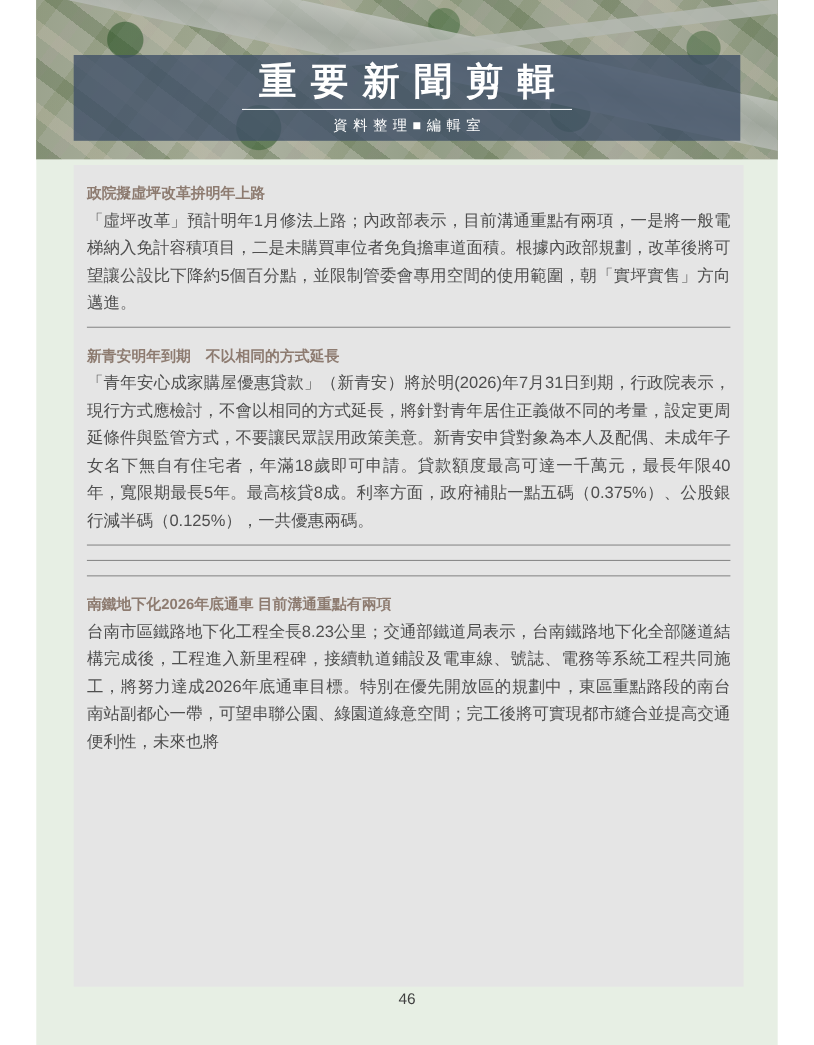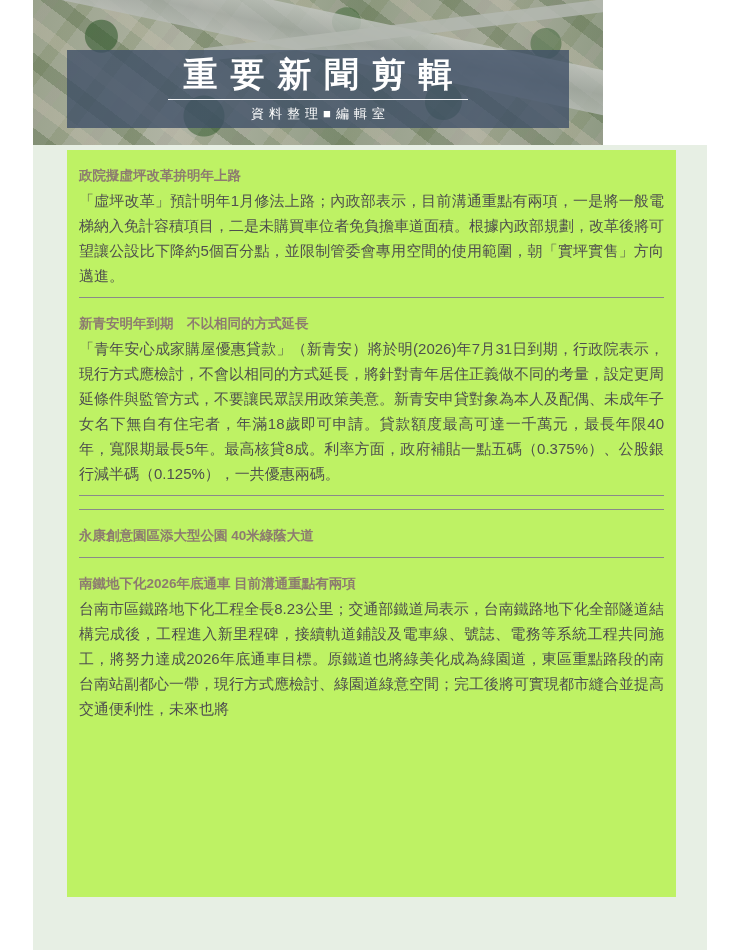--- a/index.html
+++ b/index.html
@@ -10,21 +10,21 @@
   .page{position:absolute;inset:0;width:740px;height:950px;}
 
   
   .green-frame{
     position:absolute;left:33px;top:145px;width:674px;height:805px;
     background:#e7efe4;
   }
 
   
   .photo{
-    position:absolute;left:33px;top:0;width:570px;height:145px;overflow:hidden;
+    position:absolute;left:33px;top:0;width:674px;height:145px;overflow:hidden;
     background-color:#99a18b;
     background-image:
       radial-gradient(circle at 12% 25%, rgba(42,84,38,.55) 0 16px, rgba(0,0,0,0) 17px),
       radial-gradient(circle at 30% 80%, rgba(48,90,44,.5) 0 20px, rgba(0,0,0,0) 21px),
       radial-gradient(circle at 55% 15%, rgba(52,96,46,.45) 0 14px, rgba(0,0,0,0) 15px),
       radial-gradient(circle at 72% 70%, rgba(44,86,40,.5) 0 18px, rgba(0,0,0,0) 19px),
       radial-gradient(circle at 90% 30%, rgba(50,92,44,.45) 0 15px, rgba(0,0,0,0) 16px),
       repeating-linear-gradient(37deg, rgba(70,95,55,.30) 0 14px, rgba(0,0,0,0) 14px 30px, rgba(196,190,172,.38) 30px 42px, rgba(0,0,0,0) 42px 60px),
       repeating-linear-gradient(-53deg, rgba(165,162,152,.35) 0 10px, rgba(0,0,0,0) 10px 26px, rgba(120,135,95,.28) 26px 40px, rgba(0,0,0,0) 40px 58px),
       linear-gradient(100deg,#9aa28c 0%,#b0b4a4 28%,#939e87 55%,#a8ac9c 78%,#8e9a83 100%);
@@ -50,21 +50,21 @@
   }
   .band-line{width:300px;height:1px;background:rgba(255,255,255,.92);margin:5px 0 5px 0;}
   .band-subtitle{
     color:#ffffff;font-size:13px;font-weight:400;letter-spacing:5px;text-indent:5px;
     text-align:center;white-space:nowrap;
   }
 
   
   .content{
     position:absolute;left:67px;top:150px;width:609px;height:747px;
-    background:#bef264;box-sizing:border-box;padding:13px 12px 0 12px;
+    background:#e5e5e5;box-sizing:border-box;padding:13px 12px 0 12px;
   }
   .article{margin:0;}
   .article-title{
     margin:0;color:#8d7b70;font-size:13.5px;font-weight:700;line-height:25px;
     text-align:left;
   }
   .article-body{
     margin:0;color:#4f4f4f;font-size:15px;line-height:25px;
     text-align:justify;text-justify:inter-ideograph;
   }
@@ -105,25 +105,25 @@
 
     <div class="article">
       <h3 class="article-title">新青安明年到期　不以相同的方式延長</h3>
       <p class="article-body">「青年安心成家購屋優惠貸款」（新青安）將於明(2026)年7月31日到期，行政院表示，現行方式應檢討，不會以相同的方式延長，將針對青年居住正義做不同的考量，設定更周延條件與監管方式，不要讓民眾誤用政策美意。新青安申貸對象為本人及配偶、未成年子女名下無自有住宅者，年滿18歲即可申請。貸款額度最高可達一千萬元，最長年限40年，寬限期最長5年。最高核貸8成。利率方面，政府補貼一點五碼（0.375%）、公股銀行減半碼（0.125%），一共優惠兩碼。</p>
     </div>
     <hr class="divider">
 
     <hr class="divider">
 
     <div class="article">
-      <h3 class="article-title">永康創意園區添大型公園 40米綠蔭大道</h3>
     </div>
     <hr class="divider">
 
     <div class="article">
       <h3 class="article-title">南鐵地下化2026年底通車 目前溝通重點有兩項</h3>
-      <p class="article-body">台南市區鐵路地下化工程全長8.23公里；交通部鐵道局表示，台南鐵路地下化全部隧道結構完成後，工程進入新里程碑，接續軌道鋪設及電車線、號誌、電務等系統工程共同施工，將努力達成2026年底通車目標。原鐵道也將綠美化成為綠園道，東區重點路段的南台南站副都心一帶，現行方式應檢討、綠園道綠意空間；完工後將可實現都市縫合並提高交通便利性，未來也將</p>
+      <p class="article-body">台南市區鐵路地下化工程全長8.23公里；交通部鐵道局表示，台南鐵路地下化全部隧道結構完成後，工程進入新里程碑，接續軌道鋪設及電車線、號誌、電務等系統工程共同施工，將努力達成2026年底通車目標。特別在優先開放區的規劃中，東區重點路段的南台南站副都心一帶，可望串聯公園、綠園道綠意空間；完工後將可實現都市縫合並提高交通便利性，未來也將</p>
     </div>
 
   </div>
 
+  <div class="page-number">46</div>
 
 </div>
 
 </body></html>

